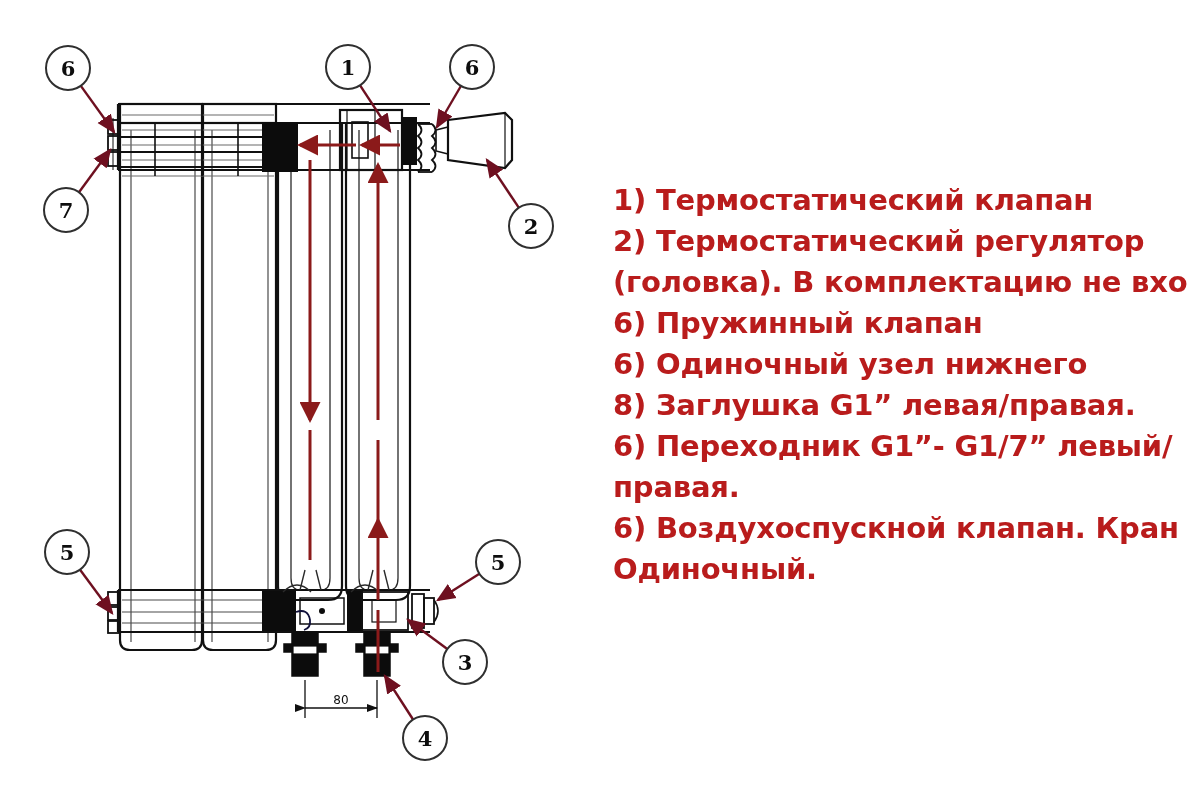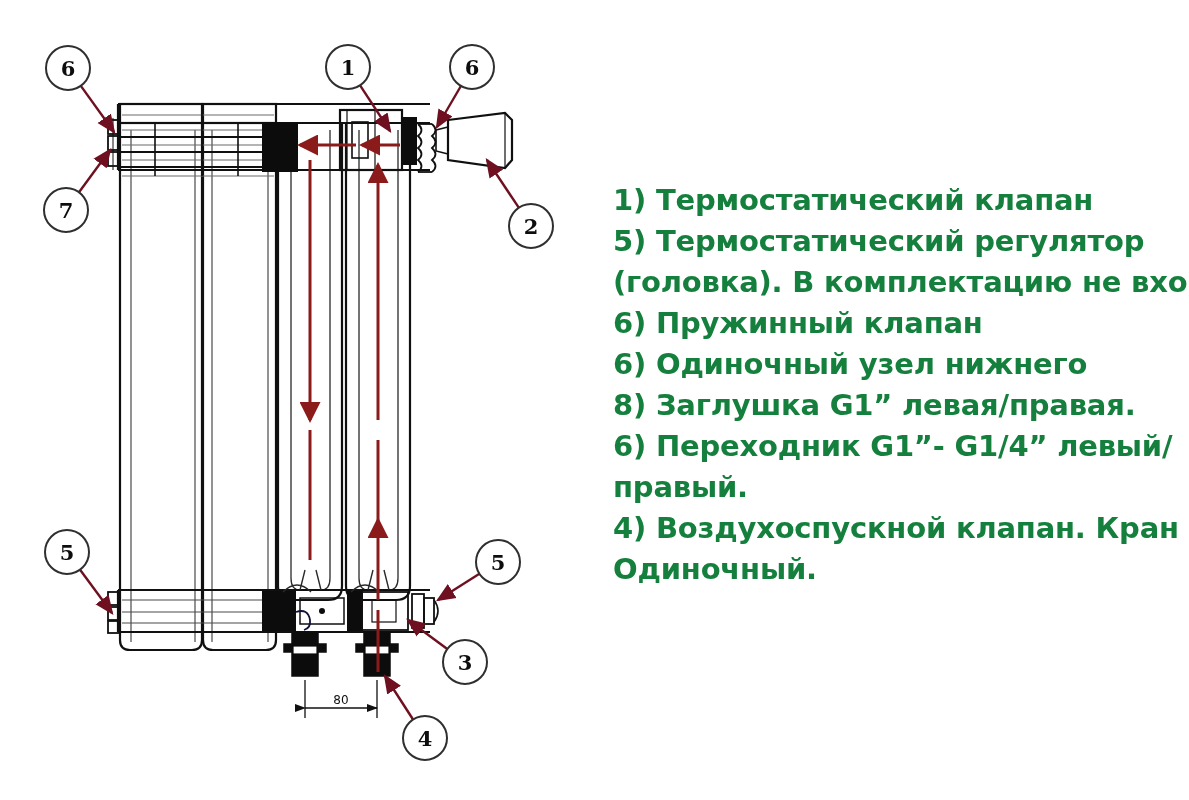--- a/index.html
+++ b/index.html
@@ -15,21 +15,21 @@
   #drawing{position:absolute;left:0;top:0;width:600px;height:800px;}
   #drawing svg{display:block;}
 
   
   #legend{
     position:absolute;left:613px;top:180px;width:560px;
     font-family:"DejaVu Sans", sans-serif;
     font-size:29px;
     line-height:41px;
     letter-spacing:-0.2px;
-    color:#15803d;
+    color:#b91c1c;
     font-weight:600;
   }
   #legend .l-item{display:block;white-space:nowrap;}
 </style>
 </head>
 <body>
 
 <div id="stage">
 
   <div id="drawing">
@@ -263,24 +263,24 @@
           <g>
             <circle cx="425" cy="738" r="22" fill="#ffffff" stroke="#2f2f2f" stroke-width="2"></circle>
             <text x="425" y="745.5" text-anchor="middle" font-family="DejaVu Serif, serif" font-size="21" font-weight="bold" fill="#0d0d0d">4</text>
           </g>
         </g>
     </svg>
   </div>
 
   <div id="legend">
     <span class="l-item">1) Термостатический клапан</span>
-    <span class="l-item">5) Термостатический регулятор</span>
+    <span class="l-item">2) Термостатический регулятор</span>
     <span class="l-item">(головка). В комплектацию не входит.</span>
     <span class="l-item">6) Пружинный клапан</span>
     <span class="l-item">6) Одиночный узел нижнего</span>
     <span class="l-item">8) Заглушка G1” левая/правая.</span>
-    <span class="l-item">6) Переходник G1”- G1/4” левый/</span>
-    <span class="l-item">правый.</span>
-    <span class="l-item">4) Воздухоспускной клапан. Кран</span>
+    <span class="l-item">6) Переходник G1”- G1/7” левый/</span>
+    <span class="l-item">правая.</span>
+    <span class="l-item">6) Воздухоспускной клапан. Кран</span>
     <span class="l-item">Одиночный.</span>
   </div>
 
 </div>
 
 </body></html>

